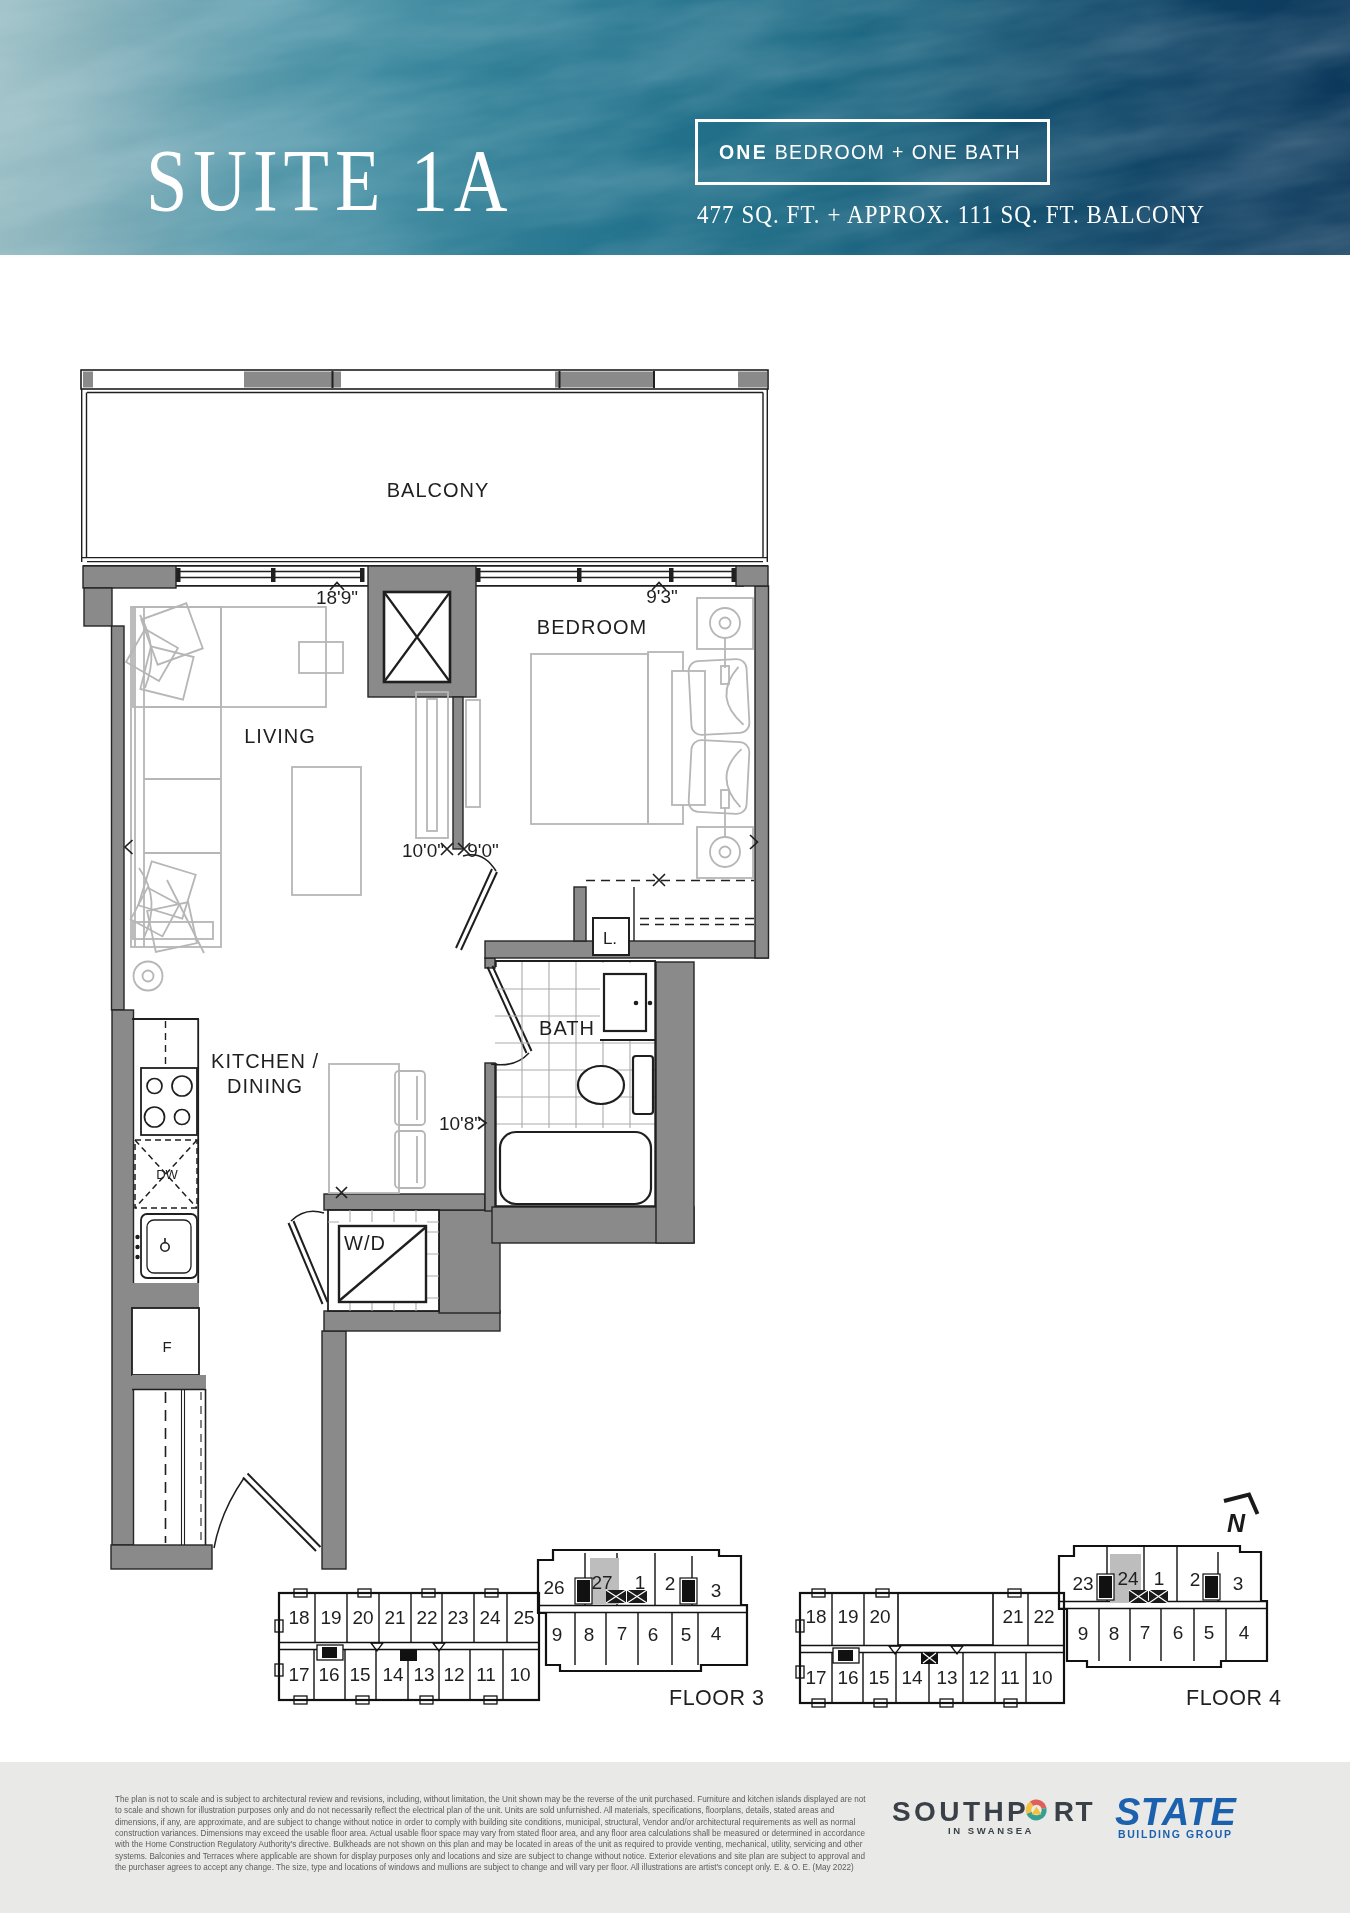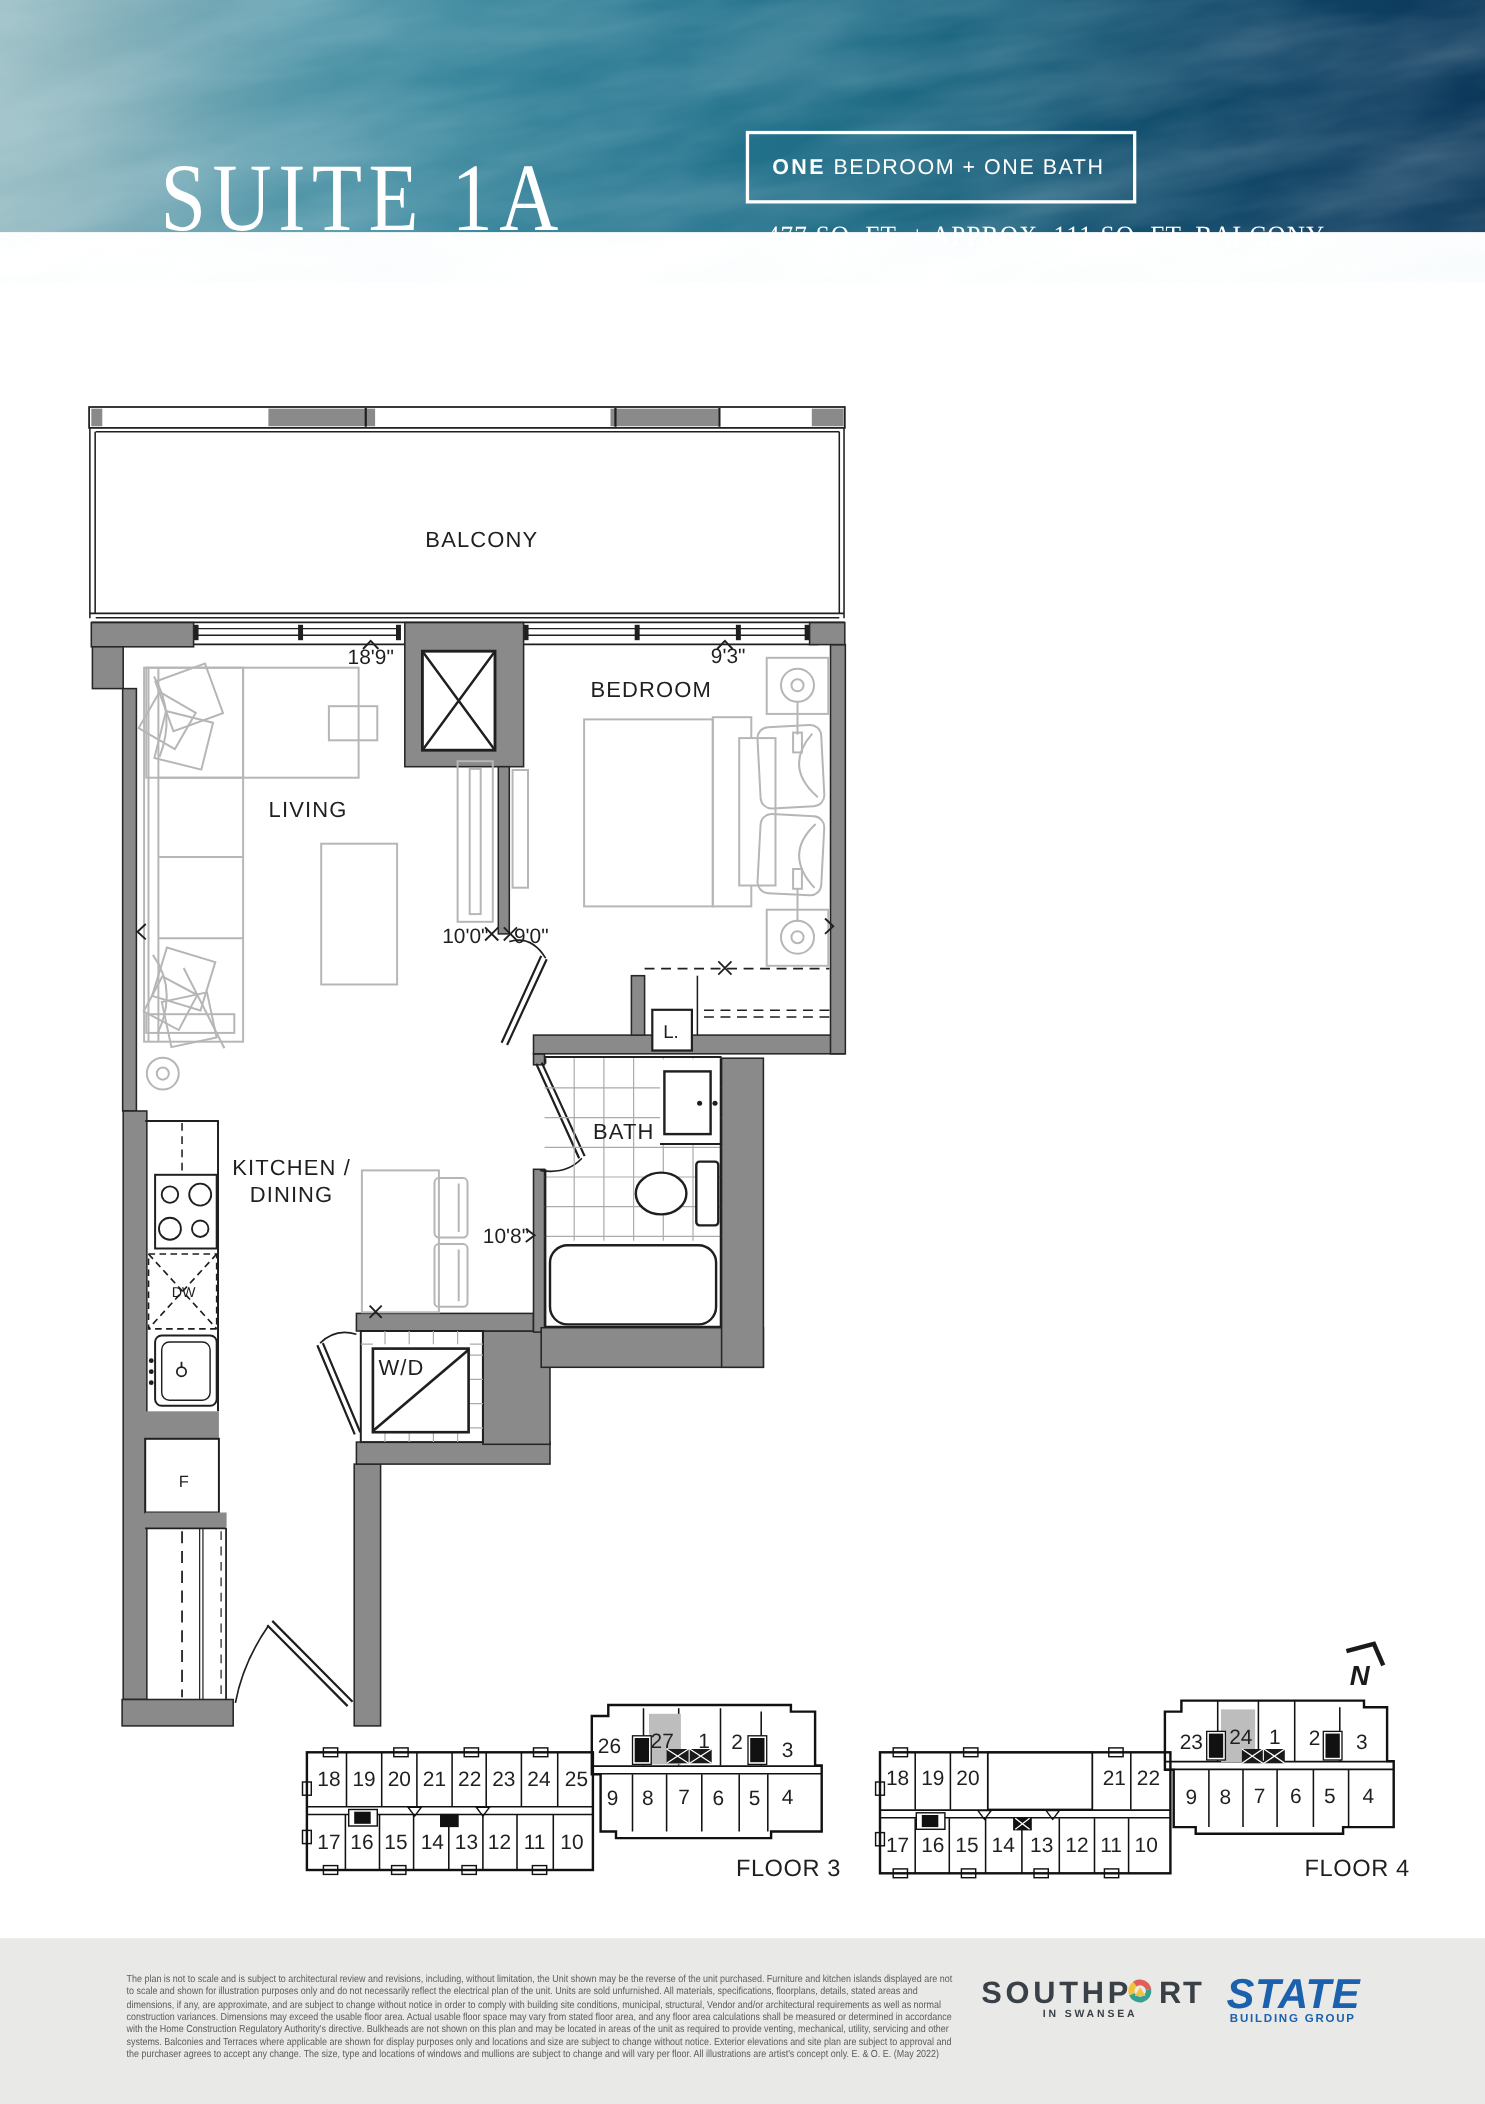--- a/index.html
+++ b/index.html
@@ -1,21 +1,21 @@
 <!DOCTYPE html>
 <html><head>
 <meta charset="utf-8">
 <style>
 html,body{margin:0;padding:0;}
 body{width:1350px;height:1913px;position:relative;background:#ffffff;font-family:"Liberation Sans",sans-serif;overflow:hidden;}
-#banner{position:absolute;left:0;top:0;width:1350px;height:211px;
+#banner{position:absolute;left:0;top:0;width:1350px;height:255px;
 background:linear-gradient(97deg,#9cbfc5 0%,#8bb4bd 6%,#73a7b4 12%,#5598aa 20%,#408ba0 28%,#328097 36%,#26758f 46%,#1e6c86 56%,#19617d 66%,#14506f 76%,#0f4264 86%,#0d3b5e 94%,#0c385a 100%);}
 #bannertex{position:absolute;left:0;top:0;width:1350px;height:257px;opacity:.26;}
 #suite{position:absolute;left:146px;top:130px;color:#ffffff;font-family:"Liberation Serif",serif;font-size:88px;letter-spacing:7px;font-weight:400;transform:scaleX(0.845);transform-origin:left top;white-space:nowrap;}
-#onebox{position:absolute;box-sizing:border-box;left:678px;top:119px;width:355px;height:66px;border:3px solid #ffffff;color:#ffffff;font-size:19.5px;line-height:60px;padding-left:21px;letter-spacing:1.4px;}
+#onebox{position:absolute;box-sizing:border-box;left:695px;top:119px;width:355px;height:66px;border:3px solid #ffffff;color:#ffffff;font-size:19.5px;line-height:60px;padding-left:21px;letter-spacing:1.4px;}
 #onebox b{font-weight:bold;letter-spacing:2.2px;}
 #sqft{position:absolute;left:697px;top:200px;color:#ffffff;font-family:"Liberation Serif",serif;font-size:25.5px;letter-spacing:1.2px;white-space:nowrap;transform:scaleX(0.90);transform-origin:left top;}
 #footer{position:absolute;left:0;top:1762px;width:1350px;height:151px;background:#e9e9e8;}
 #disc{position:absolute;left:115px;top:1794px;width:858px;font-size:9.3px;line-height:11.35px;color:#5d5d5d;transform:scaleX(0.876);transform-origin:left top;}
 svg{display:block;}
 #plansvg{position:absolute;left:0;top:0;}
 .w{fill:#8a8a8a;stroke:#262626;stroke-width:1.4;}
 .wn{fill:#8a8a8a;}
 .k{stroke:#1f1f1f;fill:none;}
 .kf{fill:#ffffff;stroke:#1f1f1f;}

